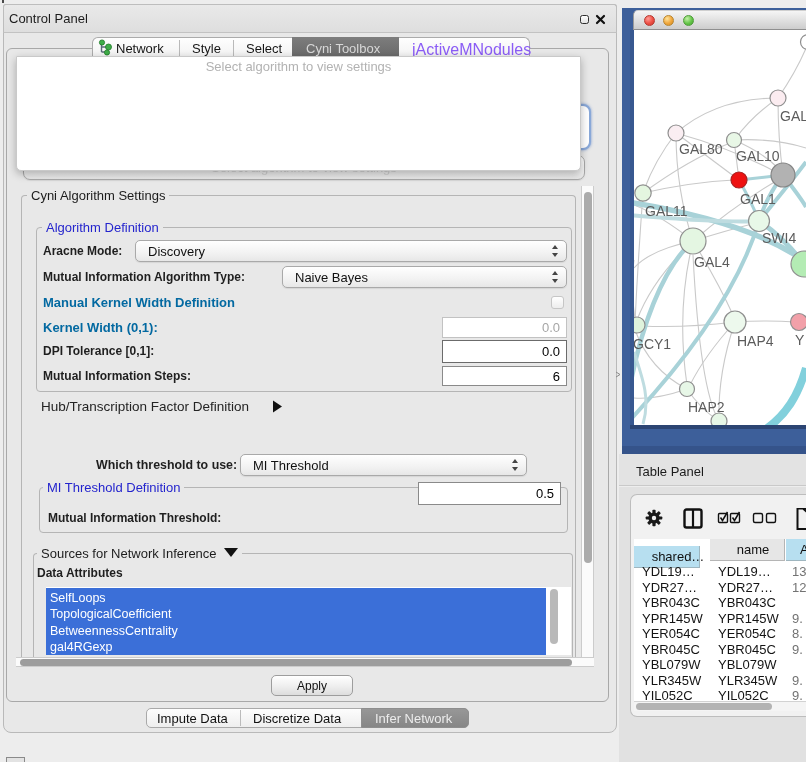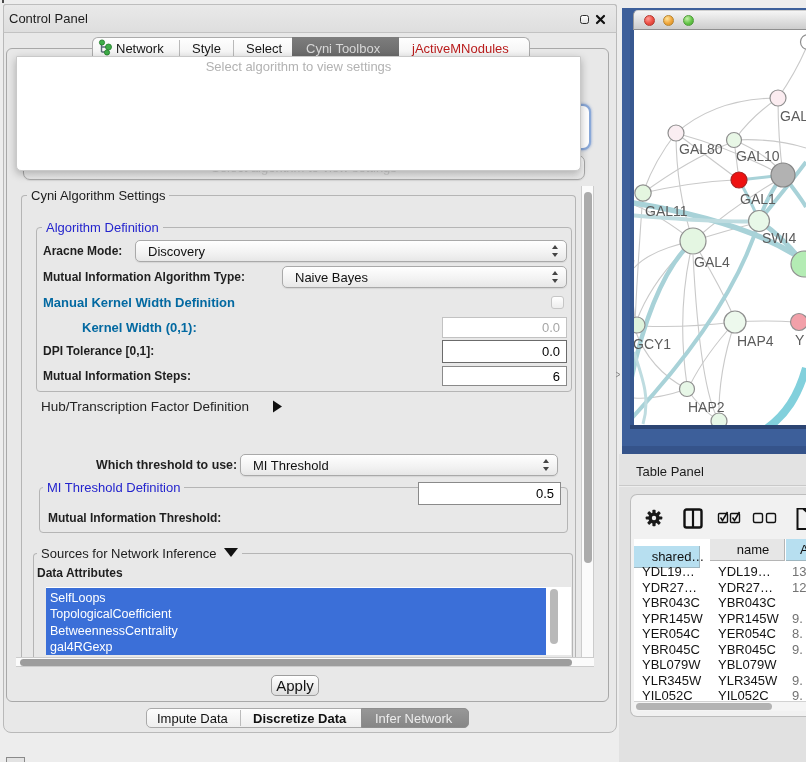--- a/index.html
+++ b/index.html
@@ -59,21 +59,21 @@
 <svg class="abs" style="left:98px;top:39px;" width="16" height="17" viewBox="0 0 16 17">
   <path d="M3.5 4 L3.5 13 M3.5 8 L9 8 M3.5 13 L8 13" stroke="#5a6b7a" stroke-width="1.4" fill="none"></path>
   <circle cx="4" cy="3.5" r="2.6" fill="#3fae49" stroke="#1f7a28" stroke-width="0.8"></circle>
   <circle cx="10.5" cy="8" r="3" fill="#3fae49" stroke="#1f7a28" stroke-width="0.8"></circle>
   <circle cx="9" cy="13.5" r="2.6" fill="#3fae49" stroke="#1f7a28" stroke-width="0.8"></circle>
 </svg>
 <div class="abs" style="left:116px;top:41px;font-size:13px;color:#161616;">Network</div>
 <div class="abs" style="left:192px;top:41px;font-size:13px;color:#161616;">Style</div>
 <div class="abs" style="left:246px;top:41px;font-size:13px;color:#161616;">Select</div>
 <div class="abs" style="left:306px;top:41px;font-size:13px;color:#d8d8d8;">Cyni Toolbox</div>
-<div class="abs" style="left:412px;top:41px;font-size:13px;color:#b91c1c;">jActiveMNodules</div>
+<div class="abs" style="left:412px;top:41px;font-size:16px;color:#8b5cf6;">jActiveMNodules</div>
 
 <div class="abs combo" style="left:23px;top:155px;width:562px;height:25px;border-radius:7px;">
   <div class="ct" style="left:0;right:0;justify-content:center;color:#d2d2d2;">Select algorithm to view settings</div>
 </div>
 
 <div class="abs" style="left:581px;top:186px;width:13px;height:481px;background:#fbfbfb;
   border-left:1px solid #cccccc;border-right:1px solid #cccccc;"></div>
 <div class="abs" style="left:583.5px;top:192px;width:8px;height:371px;background:#ababab;border-radius:4px;"></div>
 
 <div class="abs" style="left:16px;top:657px;width:578px;height:10px;background:#fbfbfb;
@@ -97,66 +97,66 @@
 <div class="abs combo" style="left:282px;top:266px;width:285px;height:22px;">
   <div class="ct">Naive Bayes</div>
       <div class="spin"></div>
 </div>
 <div class="abs lbl" style="left:43px;top:270px;">Mutual Information Algorithm Type:</div>
 
 <div class="abs lblgray" style="left:43px;top:295px;">Manual Kernel Width Definition</div>
 <div class="abs" style="left:551px;top:296px;width:13px;height:13px;border:1px solid #c6c6c6;
   border-radius:3px;background:linear-gradient(#ffffff,#ededed);"></div>
 
-<div class="abs lblgray" style="left:43px;top:320px;margin-left:39px;">Kernel Width (0,1):</div>
+<div class="abs lblgray" style="left:43px;top:320px;">Kernel Width (0,1):</div>
 <div class="abs tfield" style="left:442px;top:317px;width:125px;height:21px;border:1px solid #c2c2c2;color:#a6a6a6;">0.0</div>
 
 <div class="abs lbl" style="left:43px;top:344px;">DPI Tolerance [0,1]:</div>
 <div class="abs tfield" style="left:442px;top:340px;width:125px;height:23px;border:1.5px solid #6b6b6b;">0.0</div>
 
 <div class="abs lbl" style="left:43px;top:369px;">Mutual Information Steps:</div>
 <div class="abs tfield" style="left:442px;top:366px;width:125px;height:20px;border:1px solid #8a8a8a;">6</div>
 
 <div class="abs" style="left:41px;top:399px;font-size:13.5px;color:#242424;">Hub/Transcription Factor Definition</div>
 <svg class="abs" style="left:272px;top:400px;" width="10" height="13" viewBox="0 0 10 13">
   <path d="M1 0.5 L10 6.5 L1 12.5 Z" fill="#111"></path>
 </svg>
 
 <div class="abs lbl" style="left:96px;top:458px;font-size:12.4px;">Which threshold to use:</div>
-<div class="abs combo" style="left:240px;top:454px;width:318px;height:22px;">
+<div class="abs combo" style="left:240px;top:454px;width:287px;height:22px;">
   <div class="ct">MI Threshold</div>
       <div class="spin"></div>
 </div>
 
 <div class="abs group" style="left:39px;top:487px;width:529px;height:46px;text-align:center;">
   <div class="gtitle" style="left:3px;color:#2424cd;">MI Threshold Definition</div>
 </div>
 <div class="abs lbl" style="left:48px;top:511px;">Mutual Information Threshold:</div>
 <div class="abs tfield" style="left:418px;top:482px;width:143px;height:23px;border:1px solid #8a8a8a;">0.5</div>
 
 <div class="abs group" style="left:33px;top:553px;width:540px;height:104px;border-radius:4px 4px 0 0;border-bottom:none;">
   <div class="gtitle" style="left:3px;color:#1c1c1c;">Sources for Network Inference <span style="display:inline-block;width:0;height:0;border-left:7px solid transparent;border-right:7px solid transparent;border-top:9px solid #111;vertical-align:1px;margin-left:4px;"></span></div>
 </div>
 <div class="abs lbl" style="left:37px;top:566px;">Data Attributes</div>
 
 <div class="abs" style="left:46px;top:587px;width:525px;height:68px;background:#ffffff;"></div>
 <div class="abs" style="left:46px;top:588px;width:500px;height:67px;background:#3b6fd8;"></div>
 <div class="abs" style="left:50px;top:590px;font-size:12.5px;color:#ffffff;line-height:16.3px;">SelfLoops<br>TopologicalCoefficient<br>BetweennessCentrality<br>gal4RGexp</div>
 <div class="abs" style="left:550px;top:589px;width:8px;height:55px;background:#b9b9b9;border-radius:4px;"></div>
 
-<div class="abs" style="left:271px;top:675px;width:48px;height:21px;border:1px solid #9d9d9d;border-radius:5px;
+<div class="abs" style="left:271px;top:675px;width:82px;height:21px;border:1px solid #9d9d9d;border-radius:5px;
   background:linear-gradient(#ffffff,#eeeeee 55%,#dddddd);display:flex;align-items:center;justify-content:center;
-  font-size:15px;font-weight:500;color:#111;">Apply</div>
+  font-size:12px;font-weight:500;color:#111;">Apply</div>
 
 <div class="abs" style="left:146px;top:708px;width:323px;height:20px;border:1px solid #a9a9a9;border-radius:5px;
   background:linear-gradient(#fdfdfd,#eeeeee);"></div>
 <div class="abs" style="left:240px;top:710px;width:1px;height:16px;background:#bbbbbb;"></div>
 <div class="abs" style="left:361px;top:708px;width:108px;height:20px;background:linear-gradient(#979797,#868686);border-radius:0 5px 5px 0;border:1px solid #8e8e8e;"></div>
 <div class="abs" style="left:157px;top:711px;font-size:13px;font-weight:500;color:#111;">Impute Data</div>
-<div class="abs" style="left:253px;top:711px;font-size:13px;font-weight:700;color:#111;">Discretize Data</div>
+<div class="abs" style="left:253px;top:711px;font-size:13px;font-weight:400;color:#111;">Discretize Data</div>
 <div class="abs" style="left:375px;top:711px;font-size:13px;font-weight:500;color:#ececec;">Infer Network</div>
 
 <div class="abs" style="left:6px;top:757px;width:19px;height:10px;border:1.5px solid #8a8a8a;background:#e3e3e3;"></div>
 
 <svg class="abs" style="left:615px;top:371px;" width="6" height="7" viewBox="0 0 6 7">
   <path d="M1 1 L5 3.5 L1 6" fill="none" stroke="#8a8a8a" stroke-width="1"></path>
 </svg>
 
 <div class="abs" style="left:560px;top:104px;width:31px;height:46px;border:2.5px solid #89a8d8;border-radius:8px;background:#ffffff;box-shadow:0 0 3px rgba(90,130,200,0.8);"></div>
 

